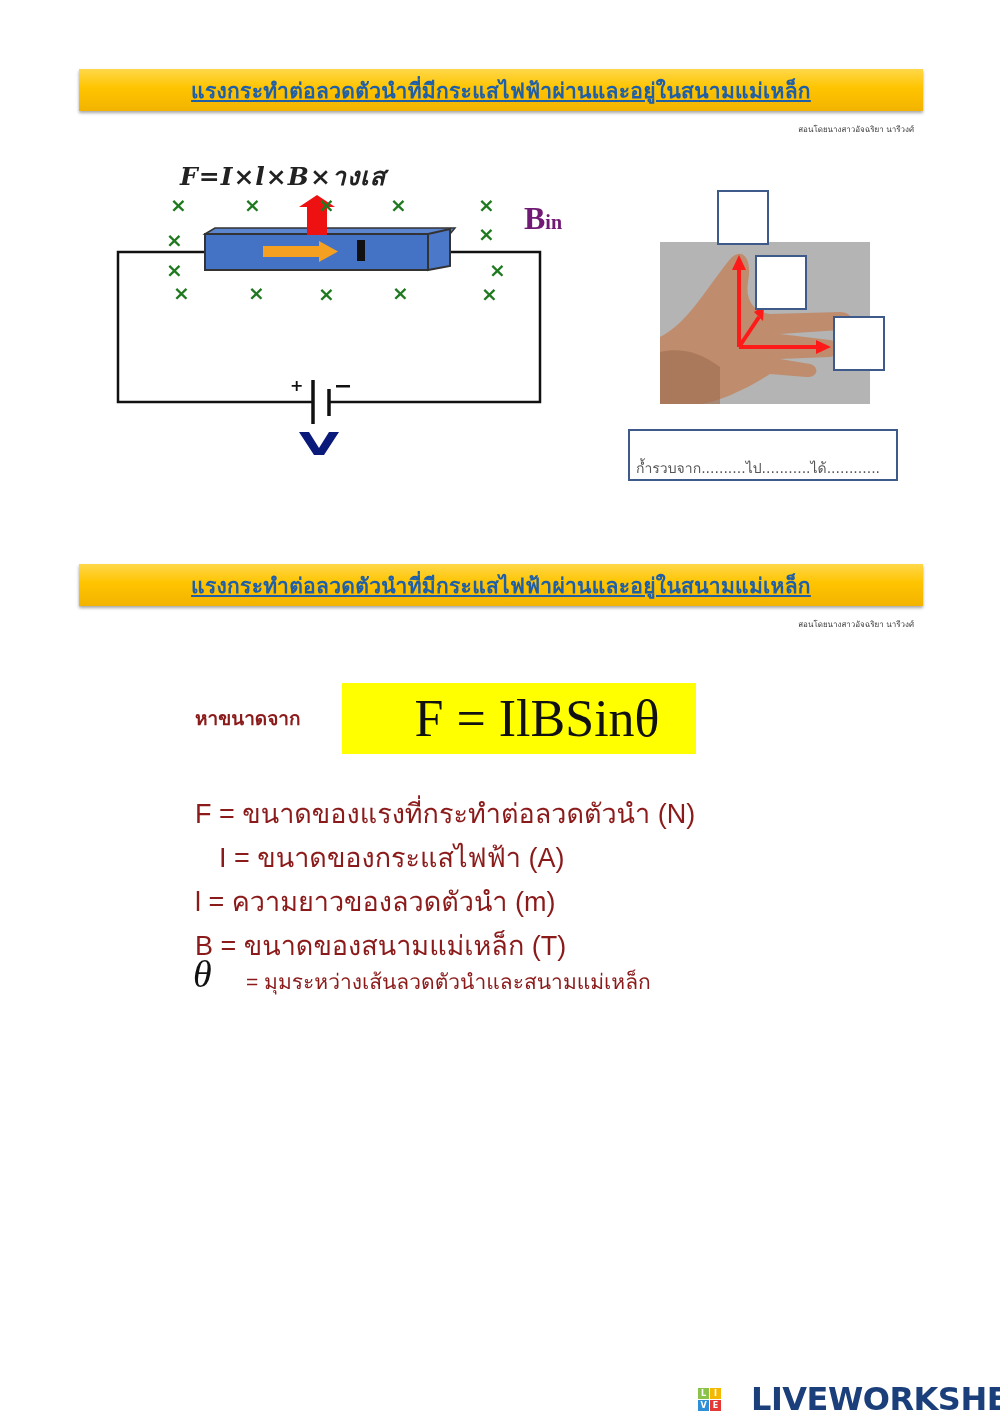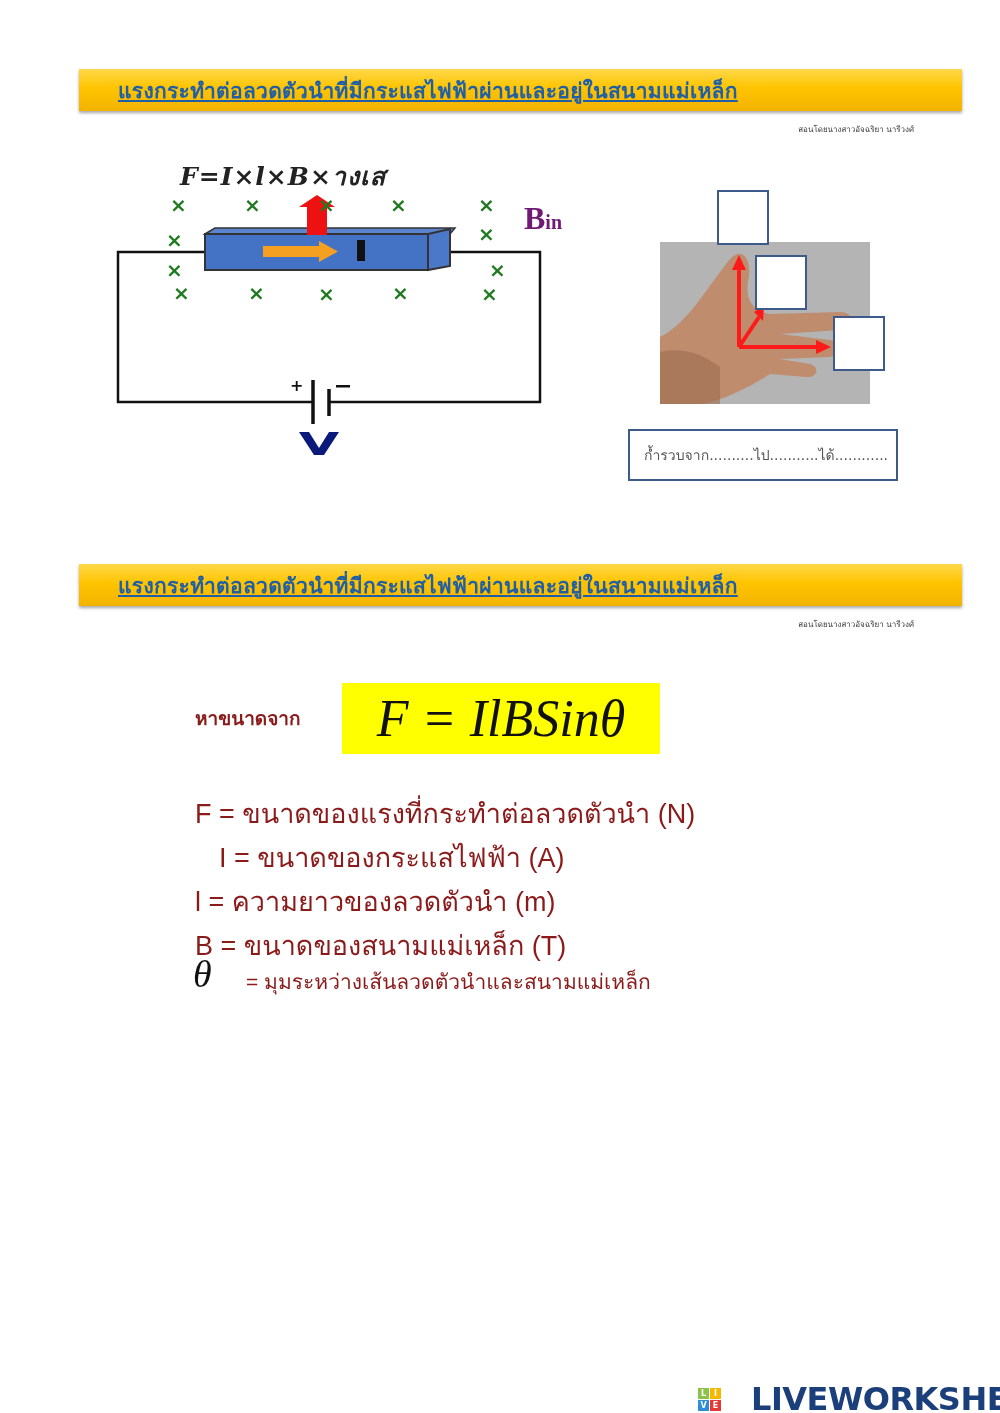--- a/index.html
+++ b/index.html
@@ -4,21 +4,21 @@
 <style>
   html, body { margin: 0; padding: 0; }
   body {
     width: 1000px; height: 1413px; background: #ffffff; position: relative; overflow: hidden;
     font-family: "DejaVu Sans", "Liberation Sans", sans-serif;
   }
   .banner {
     position: absolute; left: 79px; width: 844px; height: 42px;
     background: linear-gradient(to bottom, #ffd84a 0%, #ffc400 45%, #f2b300 100%);
     box-shadow: 0 2px 3px rgba(0,0,0,0.35);
-    display: flex; align-items: center; justify-content: flex-start; padding-left: 39px;
+    display: flex; align-items: center; justify-content: center;
   }
   .banner span {
     color: #1f5fa8; font-size: 21px; font-weight: bold; text-decoration: underline;
     font-family: "DejaVu Sans", sans-serif; letter-spacing: 0.3px;
   }
   .credit {
     position: absolute; right: 86px; font-size: 8px; color: #333; font-family: "DejaVu Sans", sans-serif; text-align: right;
   }
   .abs { position: absolute; }
   .formula-top {
@@ -31,28 +31,28 @@
   .hand-photo {
     left: 660px; top: 242px; width: 210px; height: 162px;
     background: linear-gradient(to right, #c9c9c9, #a9a9a9 60%, #b6b6b6);
     overflow: hidden;
   }
   .answer-box {
     position: absolute; width: 48px; height: 51px; background: #fff; border: 2px solid #3d5a8a;
   }
   .result-box {
     left: 628px; top: 429px; width: 270px; height: 52px; border: 2px solid #3d5a8a;
-    display: flex; align-items: center; padding-left: 14px; box-sizing: border-box;
+    display: flex; align-items: flex-end; padding-left: 6px; box-sizing: border-box;
     font-size: 14px; color: #555; font-family: "DejaVu Sans", sans-serif;
   }
   .find-label { left: 195px; top: 703px; font-size: 19px; font-weight: bold; color: #8b1a1a; }
   .big-formula {
     left: 342px; top: 683px; width: 318px; height: 71px; background: #ffff00;
     display: flex; align-items: center; justify-content: center;
-    font-family: "Liberation Serif", serif; font-style: italic; font-size: 52px; color: #111;
+    font-family: "Liberation Serif", serif; font-size: 52px; color: #111; padding-left: 36px;
   }
   .def-line { left: 195px; font-size: 27px; color: #8b1a1a; font-family: "Liberation Sans", sans-serif; }
   .theta-sym { left: 193px; top: 952px; font-family: "Liberation Serif", serif; font-style: italic; font-size: 38px; color: #111; }
   .theta-def { left: 246px; top: 965px; font-size: 21px; color: #8b1a1a; font-family: "Liberation Sans", sans-serif; }
   .lw-logo { left: 698px; top: 1380px; display: flex; align-items: center; }
   .lw-tiles { display: grid; grid-template-columns: 11px 11px; grid-template-rows: 11px 11px; gap: 1px; margin-right: 2px; }
   .lw-tiles div { font-size: 8px; font-weight: bold; color: #fff; display: flex; align-items: center; justify-content: center; font-family: "DejaVu Sans", sans-serif; }
   .lw-text { font-family: "DejaVu Sans", sans-serif; font-weight: bold; font-size: 32px; color: #1a3f7a; letter-spacing: -0.5px; margin-left: 28px; }
 </style>
 </head>

